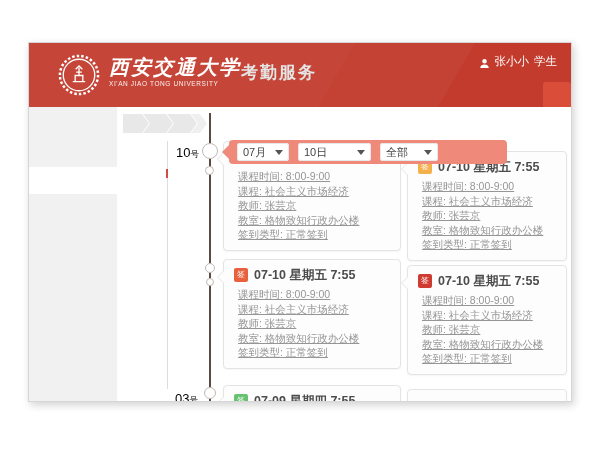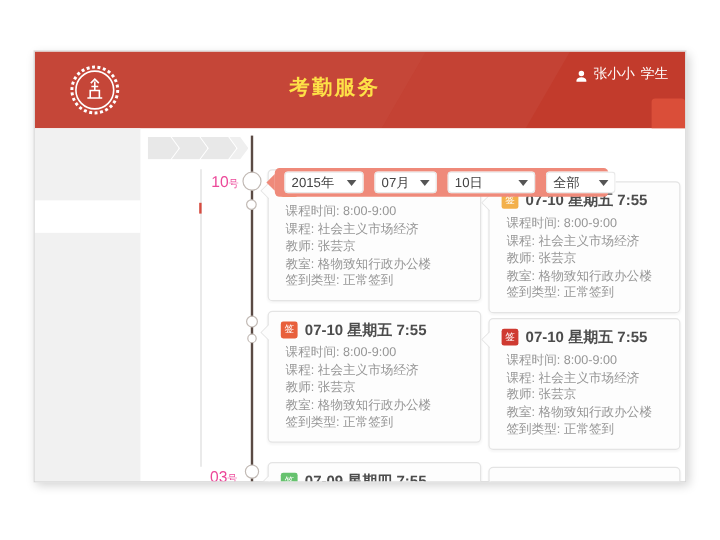--- a/index.html
+++ b/index.html
@@ -11,21 +11,21 @@
   
   .hd{position:absolute;left:0;top:0;width:100%;height:64px;background:#c23b2c;overflow:hidden;}
   .hd::before{content:'';position:absolute;left:-60px;top:-20px;width:360px;height:130px;
               background:rgba(255,255,255,.06);transform:skewX(-30deg);}
   .hd::after{content:'';position:absolute;left:300px;top:-20px;width:120px;height:130px;
              background:rgba(255,255,255,.04);transform:skewX(-30deg);}
   .logo{position:absolute;left:29px;top:11px;width:42px;height:42px;z-index:2;}
   .uni{position:absolute;left:80px;top:12px;z-index:2;color:#fff;}
   .uni-cn{font-size:20px;font-weight:bold;font-style:italic;letter-spacing:2px;line-height:24px;white-space:nowrap;}
   .uni-en{font-size:6.5px;letter-spacing:.6px;color:rgba(255,255,255,.92);line-height:9px;}
-  .app-title{position:absolute;left:212px;top:18px;z-index:2;color:#fde047;font-size:17px;font-weight:bold;letter-spacing:2px;}
+  .app-title{position:absolute;left:212px;top:18px;z-index:2;color:#e5e5e5;font-size:17px;font-weight:bold;letter-spacing:2px;}
   .user{position:absolute;right:14px;top:11px;z-index:3;color:#fff;font-size:11.5px;display:flex;align-items:flex-end;gap:5px;}
   .nav{position:absolute;right:0;bottom:0;z-index:3;display:flex;align-items:flex-end;}
   .nav .tab{height:25px;line-height:25px;padding:0 14px;color:#fff;font-size:12.5px;font-weight:bold;cursor:pointer;}
   .nav .tab.active{background:#da4e39;border-radius:3px 3px 0 0;}
 
   
   .body{position:absolute;left:0;top:64px;right:0;bottom:0;background:#fff;}
   .side{position:absolute;left:0;top:0;width:88px;height:100%;background:#f1f1f1;padding-top:6px;}
   .side .sitem{height:27px;line-height:27px;text-align:center;font-size:11.5px;color:#8d8d8d;cursor:pointer;}
   .side .sitem.active{background:#fff;color:#c0392b;font-weight:bold;}
@@ -41,21 +41,21 @@
 
   
   .mini-line{position:absolute;left:138px;top:34px;width:1px;height:248px;background:#ddd;}
   .months{position:absolute;left:84px;top:32px;width:48px;}
   .mitem{height:22.5px;line-height:22.5px;text-align:right;color:#9b9b9b;cursor:pointer;position:relative;}
   .mitem.year{font-size:13.5px;}
   .mitem.month{font-size:12px;}
   .mitem.active::after{content:'';position:absolute;right:-7px;top:7px;width:2px;height:9px;background:#d64b3f;}
 
   
-  .daymark{position:absolute;color:#ec4899;z-index:2;}
+  .daymark{position:absolute;color:#000000;z-index:2;}
   .daymark .n{font-size:13px;}
   .daymark .s{font-size:8.5px;}
   .daymark.top{left:147px;top:36px;}
   .daymark.bottom{left:146px;top:282px;}
 
   
   .tline{position:absolute;left:180px;top:6px;width:2px;height:290px;background:#5a4a44;}
   .node{position:absolute;background:#fff;border:1px solid #c2bab5;border-radius:50%;z-index:3;}
   .node.n1{left:173px;top:36px;width:16px;height:16px;}
   .node.n2{left:176px;top:59px;width:9px;height:9px;}
@@ -87,34 +87,38 @@
   .card.i1{left:378px;top:44px;width:160px;z-index:1;}
   .card.i2{left:194px;top:152px;width:178px;}
   .card.i3{left:378px;top:158px;width:160px;}
   .card.i4{left:194px;top:278px;width:178px;}
   .card.i5{left:378px;top:282px;width:160px;}
   .card-hd{display:flex;align-items:center;gap:6px;height:18px;}
   .card-icon{width:14px;height:14px;border-radius:2px;display:flex;align-items:center;justify-content:center;flex:0 0 14px;}
   .card-icon i{font-style:normal;font-size:8px;color:#fff;line-height:8px;}
   .card-title{font-size:12.5px;font-weight:bold;color:#4c4c4c;white-space:nowrap;}
   .card-rows{margin-top:3px;}
-  .card-row{line-height:14.5px;font-size:10.5px;color:#969696;padding-left:4px;white-space:nowrap;}
+  .card-row{line-height:14.5px;font-size:10.5px;color:#969696;padding-left:4px;white-space:nowrap;text-decoration:underline;}
 </style>
 </head>
 <body>
 
 <div class="stage">
   <div class="window">
 
     <div class="hd">
       <svg class="logo" viewBox="0 0 44 44">
         <circle cx="22" cy="22" r="20" fill="none" stroke="#fff" stroke-width="2.6" stroke-dasharray="2.6 2.2"></circle>
         <circle cx="22" cy="22" r="16.5" fill="none" stroke="#fff" stroke-width="1.4"></circle>
         <path d="M15.5 29h13 M18 29v-6.5h8V29 M22 22.5v-8 M18.5 16l3.5-3.5 3.5 3.5 M19 19h6" stroke="#fff" stroke-width="1.4" fill="none"></path>
       </svg>
+      <div class="uni">
+        <div class="uni-cn">西安交通大学</div>
+        <div class="uni-en">XI'AN JIAO TONG UNIVERSITY</div>
+      </div>
       <div class="app-title">考勤服务</div>
       <div class="user">
         <svg width="11" height="11" viewBox="0 0 24 24">
           <path fill="#fff" d="M12 12a5 5 0 1 0-5-5 5 5 0 0 0 5 5zm0 2c-5 0-9 2.6-9 6v2h18v-2c0-3.4-4-6-9-6z"></path>
         </svg>
         <span>张小小</span>
         <span>学生</span>
       </div>
       <div class="nav">
 
@@ -253,24 +257,20 @@
             </div>
             <div class="card-rows">
               
             </div>
           </div>
         </div>
 
       <div class="fbar">
         <span style="display:flex;gap:9px;align-items:center;">
 
-        <span class="fsel i0">
-              <span>2015年</span>
-              <span class="car"></span>
-            </span>
             <span class="fsel i1">
               <span>07月</span>
               <span class="car"></span>
             </span>
             <span class="fsel i2">
               <span>10日</span>
               <span class="car"></span>
             </span>
             <span class="fsel i3">
               <span>全部</span>

